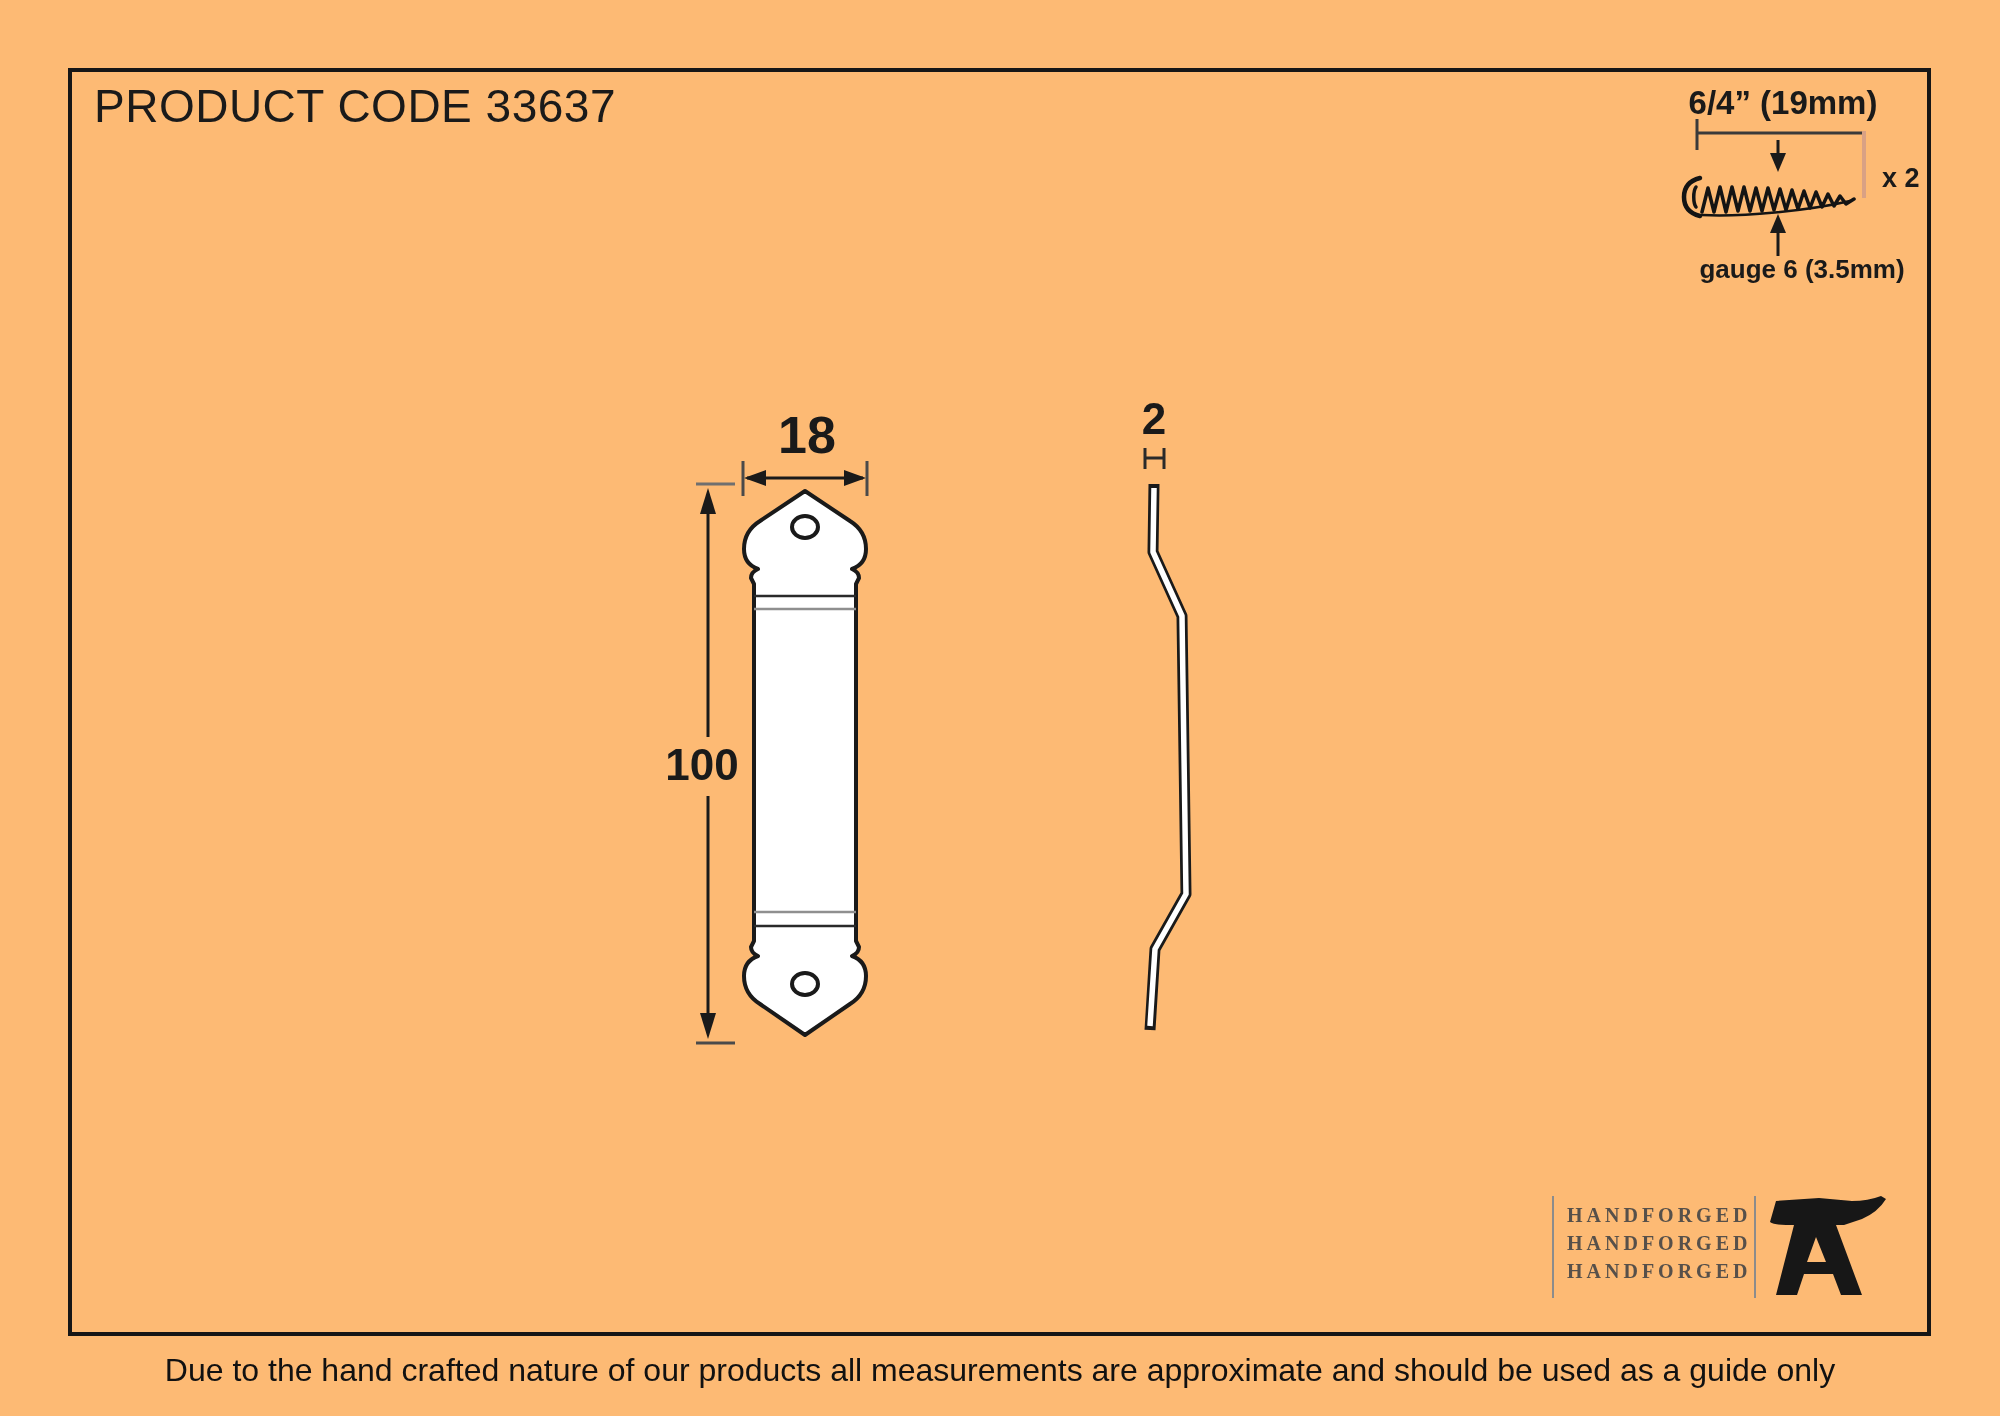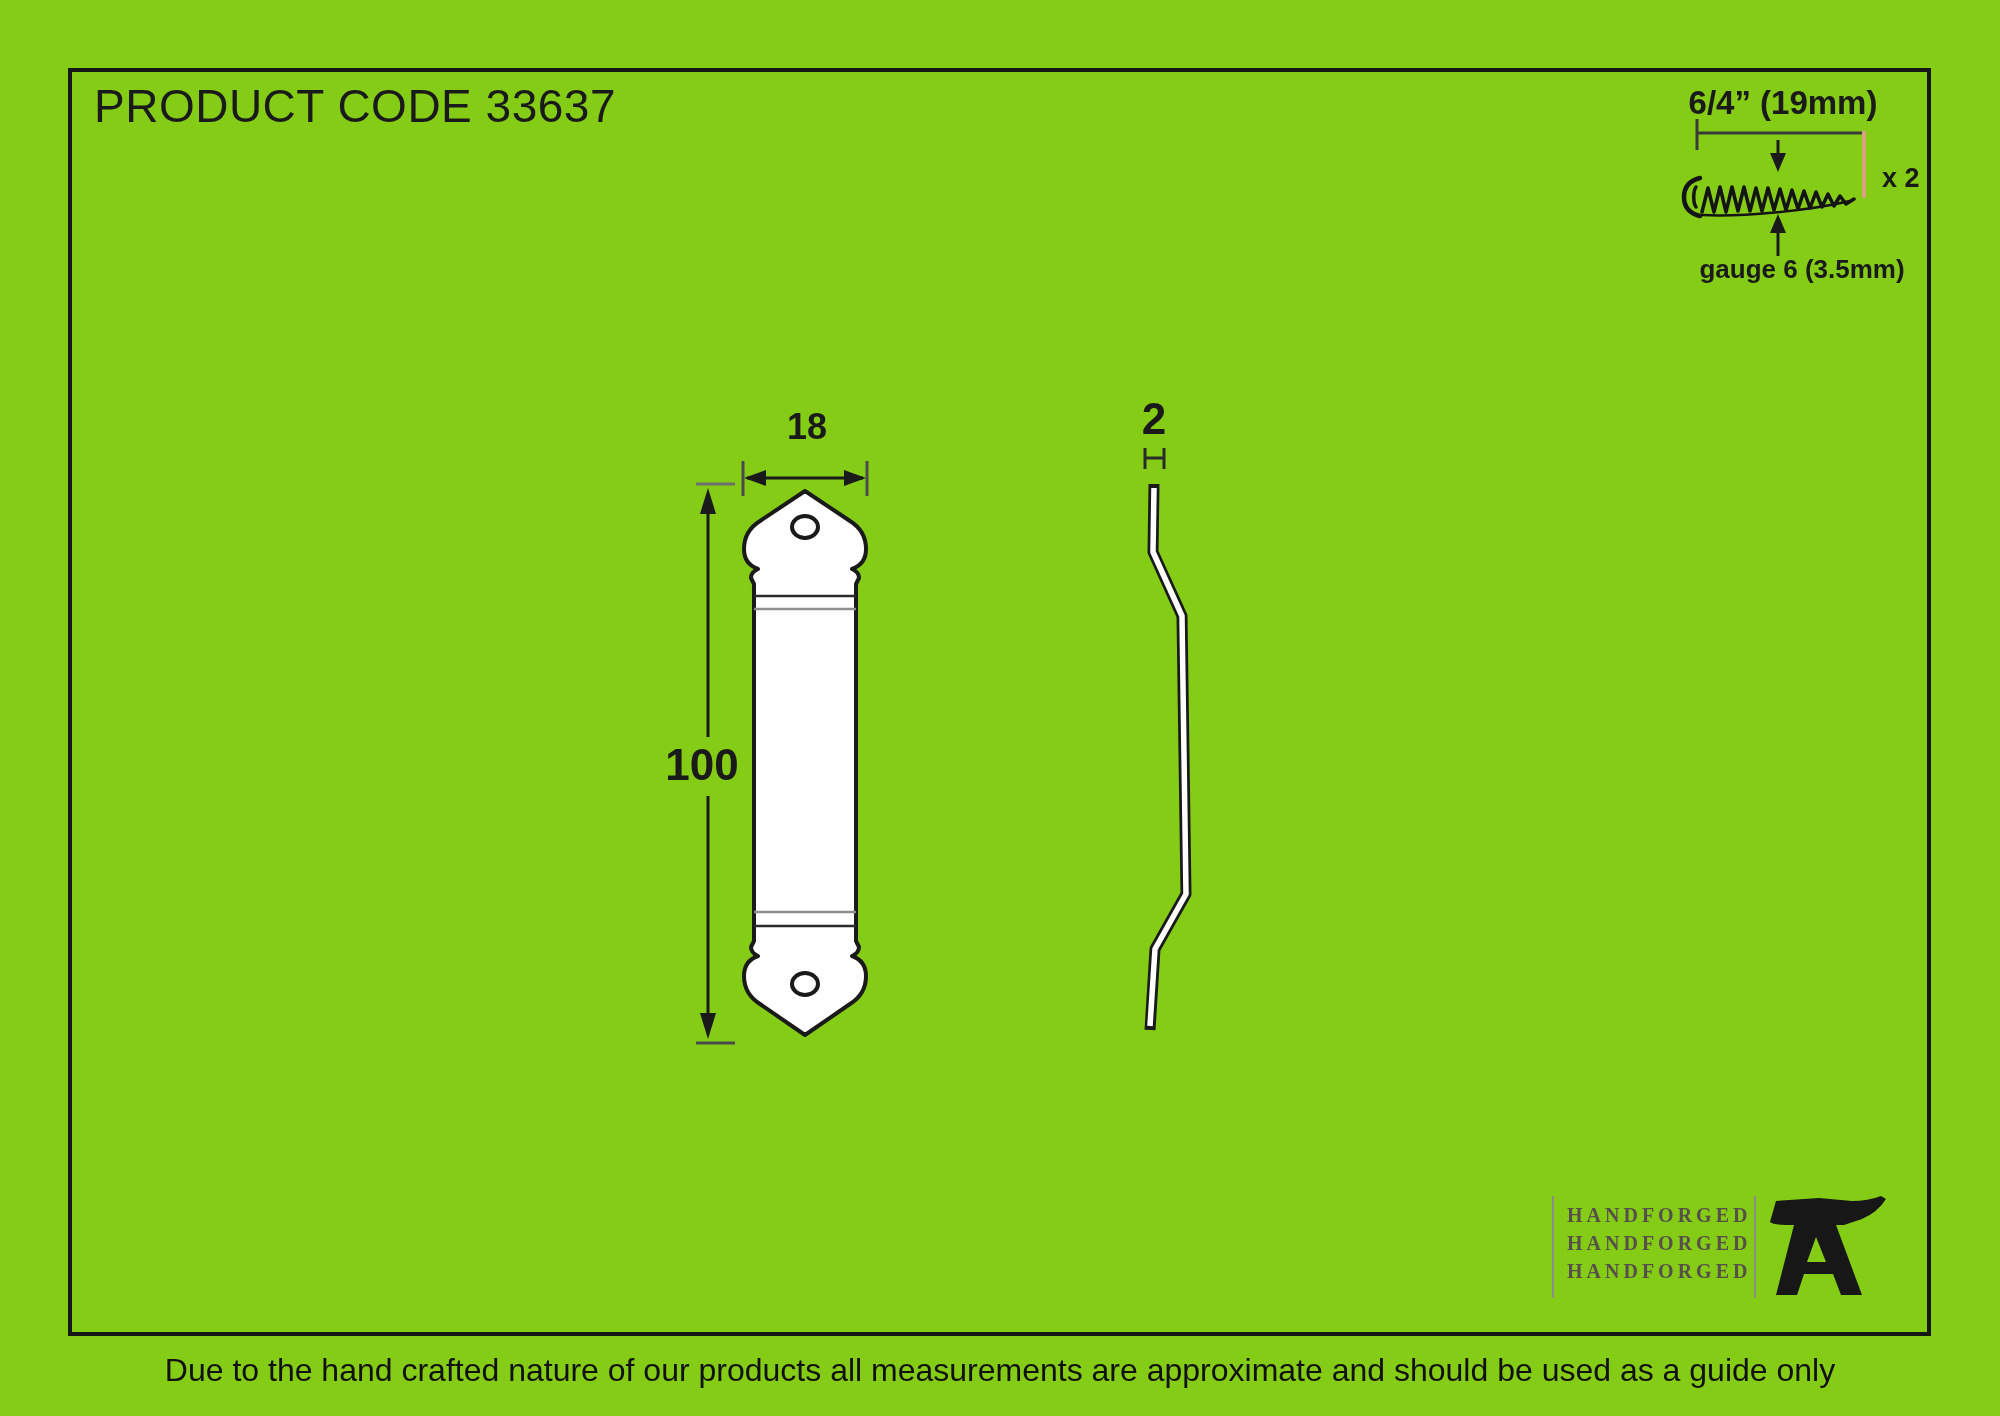--- a/index.html
+++ b/index.html
@@ -1,26 +1,26 @@
 <!DOCTYPE html>
 <html><head>
 <meta charset="utf-8">
 <style>
   html,body{margin:0;padding:0;background:#ffffff;}
-  #sheet{position:relative;width:2000px;height:1416px;background:#84cc16;overflow:hidden;
+  #sheet{position:relative;width:2000px;height:1416px;background:#fdba74;overflow:hidden;
          font-family:"Liberation Sans",sans-serif;color:#1a1a1a;}
   #frame{position:absolute;left:68px;top:68px;width:1863px;height:1268px;
          border:4px solid #161616;box-sizing:border-box;background:transparent;}
   .lbl{position:absolute;white-space:nowrap;line-height:1.15;}
   .ctr{transform:translateX(-50%);}
   #product-code{left:94px;top:80px;font-size:46px;font-weight:500;letter-spacing:0.5px;}
   #screw-length{left:1783px;top:84px;font-size:33px;font-weight:600;}
   #screw-qty{left:1882px;top:163px;font-size:27px;font-weight:600;}
   #screw-gauge{left:1802px;top:255px;font-size:26px;font-weight:600;}
-  #dim-w{left:807px;top:406px;font-size:36px;font-weight:600;}
+  #dim-w{left:807px;top:406px;font-size:52px;font-weight:600;}
   #dim-h{left:702px;top:740px;font-size:44px;font-weight:600;}
   #dim-t{left:1154px;top:394px;font-size:44px;font-weight:600;}
   .logo-line{position:absolute;left:1567px;font-family:"Liberation Serif",serif;
              font-size:20px;font-weight:700;letter-spacing:4px;color:#57504a;}
   #logo1{top:1204px;} #logo2{top:1232px;} #logo3{top:1260px;}
   #footer{left:1000px;top:1352px;font-size:32px;font-weight:400;color:#111;}
   svg{position:absolute;left:0;top:0;}
 </style>
 </head>
 <body>

